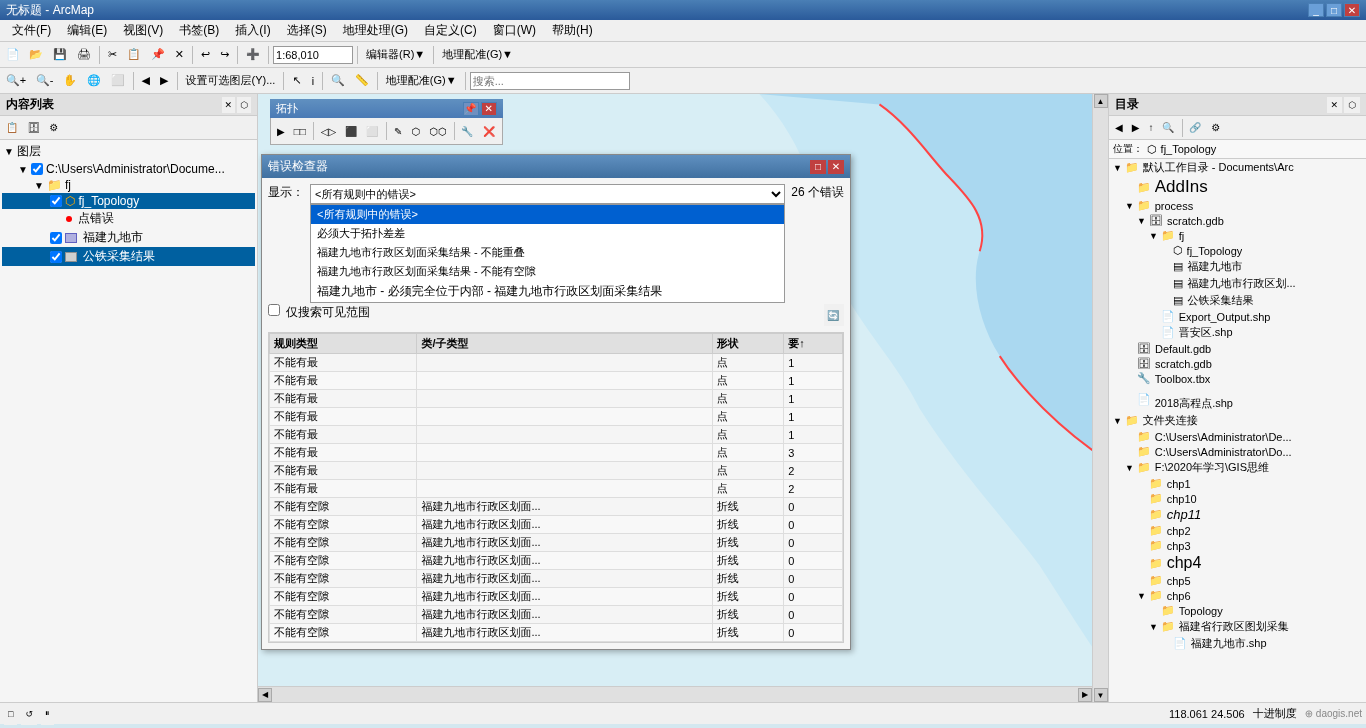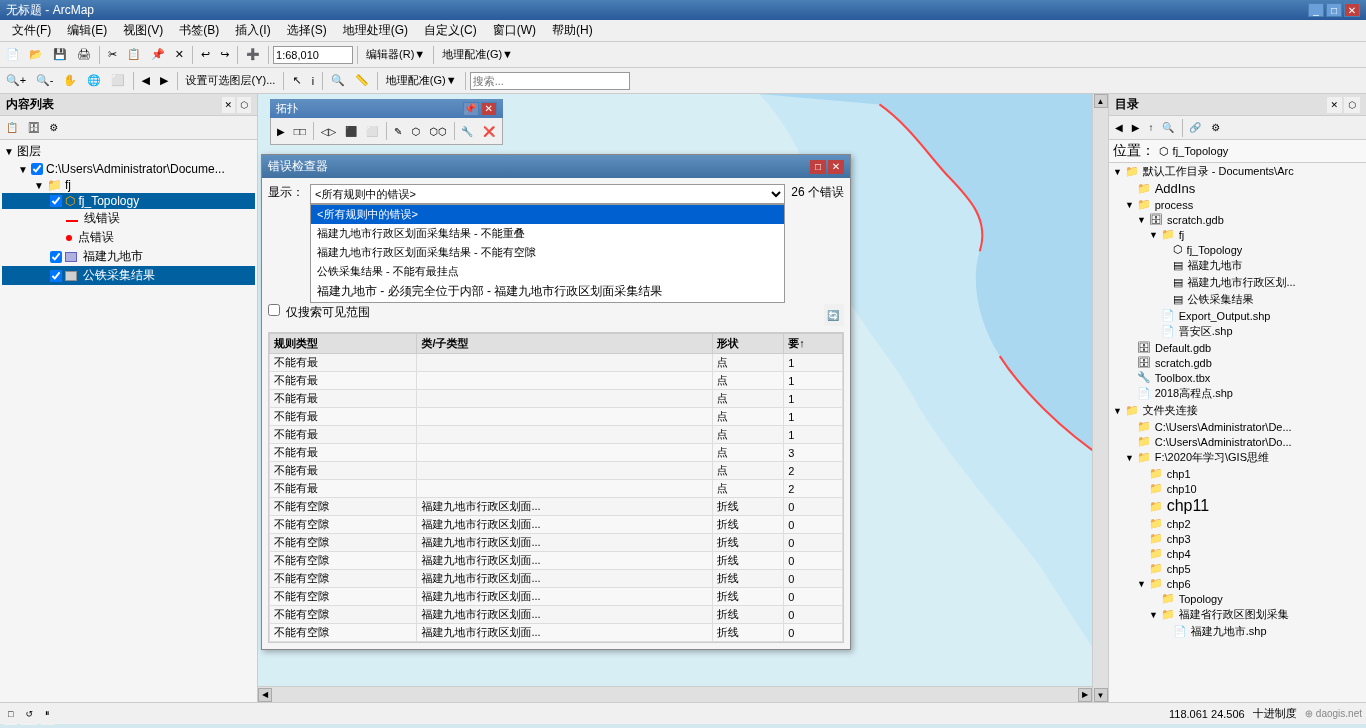--- a/index.html
+++ b/index.html
@@ -184,24 +184,20 @@
         <span>fj</span>
       </div>
 
       <div class="layer-item layer-indent3" style="background:#0060a0;color:white;">
         <input type="checkbox" class="layer-checkbox" checked="" style="">
         <span style="color:#ffaa00;">⬡</span>
         <span>fj_Topology</span>
       </div>
 
 
-      <div class="layer-item" style="padding-left:64px;">
-        <span style="display:inline-block;width:12px;height:2px;background:red;margin-right:3px;margin-top:4px;"></span>
-        <span>线错误</span>
-      </div>
 
       <div class="layer-item" style="padding-left:64px;">
         <span style="display:inline-block;width:6px;height:6px;background:red;border-radius:50%;margin-right:3px;"></span>
         <span>点错误</span>
       </div>
 
       <div class="layer-item layer-indent3">
         <input type="checkbox" class="layer-checkbox" checked="" style="">
         <span style="display:inline-block;width:12px;height:10px;border:1px solid #6060c0;background:#b0b0e0;margin-right:3px;"></span>
         <span>福建九地市</span>
@@ -271,23 +267,23 @@
             <select class="dialog-select" style="width:100%;">
               <option>&lt;所有规则中的错误&gt;</option>
               <option>必须大于拓扑差差</option>
               <option>福建九地市行政区划面采集结果 - 不能重叠</option>
               <option>福建九地市行政区划面采集结果 - 不能有空隙</option>
               <option>公铁采集结果 - 不能有最挂点</option>
             </select>
             
             <div style="position:absolute;top:20px;left:0;width:100%;background:white;border:1px solid #999;z-index:50;">
               <div class="dropdown-item selected">&lt;所有规则中的错误&gt;</div>
+              <div class="dropdown-item">必须大于拓扑差差</div>
               <div class="dropdown-item">福建九地市行政区划面采集结果 - 不能重叠</div>
               <div class="dropdown-item">福建九地市行政区划面采集结果 - 不能有空隙</div>
-              <div class="dropdown-item">公铁采集结果 - 不能有最挂点</div>
               <div class="dropdown-item" style="font-size:12px;">福建九地市 - 必须完全位于内部 - 福建九地市行政区划面采集结果</div>
             </div>
           </div>
           <span class="dialog-error-count">26 个错误</span>
         </div>
 
         <div class="dialog-row" style="margin-top:100px;">
           <input type="checkbox" class="search-checkbox" style="">
           <span>仅搜索可见范围</span>
           <button class="toolbar-btn" style="margin-left:auto;font-size:10px;">🔄</button>
@@ -430,34 +426,34 @@
       <button class="toolbar-btn" style="font-size:10px;">◀</button>
       <button class="toolbar-btn" style="font-size:10px;">▶</button>
       <button class="toolbar-btn" style="font-size:10px;">↑</button>
       <button class="toolbar-btn" style="font-size:10px;">🔍</button>
       <div class="toolbar-sep"></div>
       <button class="toolbar-btn" style="font-size:10px;">🔗</button>
       <button class="toolbar-btn" style="font-size:10px;">⚙</button>
     </div>
 
     <div style="display:flex;align-items:center;padding:2px 4px;background:#f8f8f8;border-bottom:1px solid #ccc;gap:4px;">
-      <span style="font-size:14px;">位置：</span>
+      <span style="font-size:10px;">位置：</span>
       <span style="font-size:11px;">⬡</span>
       <span style="font-size:11px;">fj_Topology</span>
     </div>
     <div class="right-panel-content" id="catalog-tree">
     <div class="tree-item" style="padding-left: 4px;">
       <span style="font-size:9px;width:10px;">▼</span>
       <span style="font-size:11px;margin-right:2px;">📁</span>
       <span style="font-size:11px;white-space:nowrap;overflow:hidden;text-overflow:ellipsis;">默认工作目录 - Documents\Arc</span>
     </div>
         <div class="tree-item" style="padding-left: 16px;">
       <span style="width:10px;display:inline-block;"></span>
       <span style="font-size:11px;margin-right:2px;">📁</span>
-      <span style="font-size:13px;white-space:nowrap;overflow:hidden;text-overflow:ellipsis;">AddIns</span>
+      <span style="font-size:17px;white-space:nowrap;overflow:hidden;text-overflow:ellipsis;">AddIns</span>
     </div>
         <div class="tree-item" style="padding-left: 16px;">
       <span style="font-size:9px;width:10px;">▼</span>
       <span style="font-size:11px;margin-right:2px;">📁</span>
       <span style="font-size:11px;white-space:nowrap;overflow:hidden;text-overflow:ellipsis;">process</span>
     </div>
         <div class="tree-item" style="padding-left: 28px;">
       <span style="font-size:9px;width:10px;">▼</span>
       <span style="font-size:11px;margin-right:2px;">🗄</span>
       <span style="font-size:11px;white-space:nowrap;overflow:hidden;text-overflow:ellipsis;">scratch.gdb</span>
@@ -508,21 +504,21 @@
       <span style="font-size:11px;white-space:nowrap;overflow:hidden;text-overflow:ellipsis;">scratch.gdb</span>
     </div>
         <div class="tree-item" style="padding-left: 16px;">
       <span style="width:10px;display:inline-block;"></span>
       <span style="font-size:11px;margin-right:2px;">🔧</span>
       <span style="font-size:11px;white-space:nowrap;overflow:hidden;text-overflow:ellipsis;">Toolbox.tbx</span>
     </div>
         <div class="tree-item" style="padding-left: 16px;">
       <span style="width:10px;display:inline-block;"></span>
       <span style="font-size:11px;margin-right:2px;">📄</span>
-      <span style="font-size:11px;white-space:nowrap;overflow:hidden;text-overflow:ellipsis;">2018高程点.shp</span>
+      <span style="font-size:11px;white-space:nowrap;overflow:hidden;text-overflow:ellipsis;margin-top:9px;">2018高程点.shp</span>
     </div>
         <div class="tree-item" style="padding-left: 4px;">
       <span style="font-size:9px;width:10px;">▼</span>
       <span style="font-size:11px;margin-right:2px;">📁</span>
       <span style="font-size:11px;white-space:nowrap;overflow:hidden;text-overflow:ellipsis;">文件夹连接</span>
     </div>
         <div class="tree-item" style="padding-left: 16px;">
       <span style="width:10px;display:inline-block;"></span>
       <span style="font-size:11px;margin-right:2px;">📁</span>
       <span style="font-size:11px;white-space:nowrap;overflow:hidden;text-overflow:ellipsis;">C:\Users\Administrator\De...</span>
@@ -543,36 +539,36 @@
       <span style="font-size:11px;white-space:nowrap;overflow:hidden;text-overflow:ellipsis;">chp1</span>
     </div>
         <div class="tree-item" style="padding-left: 28px;">
       <span style="width:10px;display:inline-block;"></span>
       <span style="font-size:11px;margin-right:2px;">📁</span>
       <span style="font-size:11px;white-space:nowrap;overflow:hidden;text-overflow:ellipsis;">chp10</span>
     </div>
         <div class="tree-item" style="padding-left: 28px;">
       <span style="width:10px;display:inline-block;"></span>
       <span style="font-size:11px;margin-right:2px;">📁</span>
-      <span style="font-size:16px;white-space:nowrap;overflow:hidden;text-overflow:ellipsis;">chp11</span>
+      <span style="font-size:13px;white-space:nowrap;overflow:hidden;text-overflow:ellipsis;font-style:italic;">chp11</span>
     </div>
         <div class="tree-item" style="padding-left: 28px;">
       <span style="width:10px;display:inline-block;"></span>
       <span style="font-size:11px;margin-right:2px;">📁</span>
       <span style="font-size:11px;white-space:nowrap;overflow:hidden;text-overflow:ellipsis;">chp2</span>
     </div>
         <div class="tree-item" style="padding-left: 28px;">
       <span style="width:10px;display:inline-block;"></span>
       <span style="font-size:11px;margin-right:2px;">📁</span>
       <span style="font-size:11px;white-space:nowrap;overflow:hidden;text-overflow:ellipsis;">chp3</span>
     </div>
         <div class="tree-item" style="padding-left: 28px;">
       <span style="width:10px;display:inline-block;"></span>
       <span style="font-size:11px;margin-right:2px;">📁</span>
-      <span style="font-size:11px;white-space:nowrap;overflow:hidden;text-overflow:ellipsis;">chp4</span>
+      <span style="font-size:16px;white-space:nowrap;overflow:hidden;text-overflow:ellipsis;">chp4</span>
     </div>
         <div class="tree-item" style="padding-left: 28px;">
       <span style="width:10px;display:inline-block;"></span>
       <span style="font-size:11px;margin-right:2px;">📁</span>
       <span style="font-size:11px;white-space:nowrap;overflow:hidden;text-overflow:ellipsis;">chp5</span>
     </div>
         <div class="tree-item" style="padding-left: 28px;">
       <span style="font-size:9px;width:10px;">▼</span>
       <span style="font-size:11px;margin-right:2px;">📁</span>
       <span style="font-size:11px;white-space:nowrap;overflow:hidden;text-overflow:ellipsis;">chp6</span>

